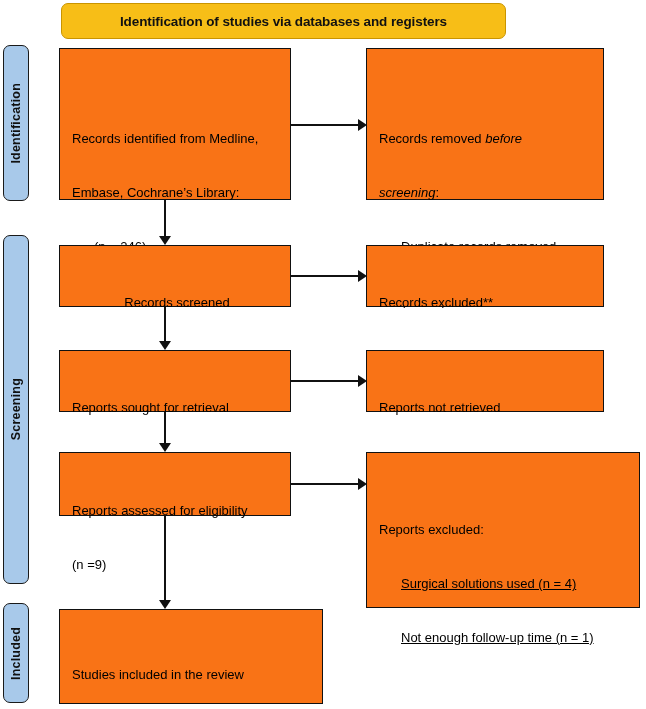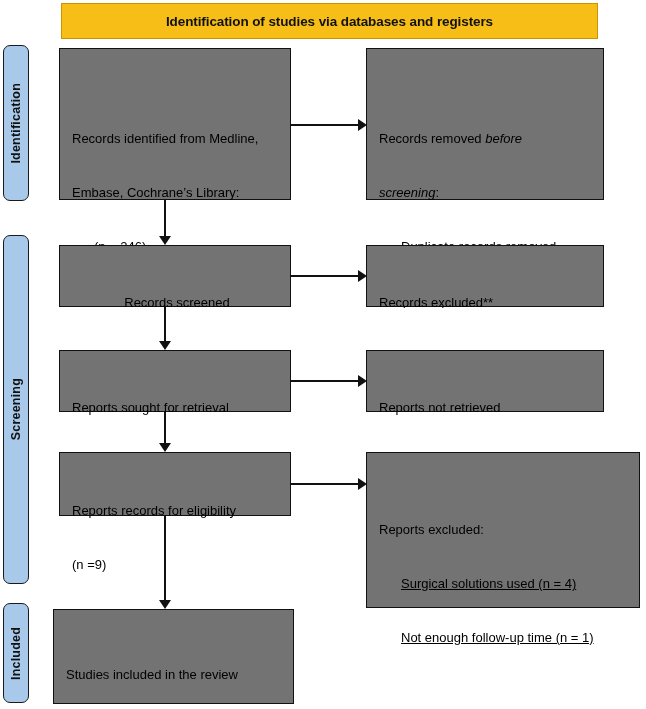--- a/index.html
+++ b/index.html
@@ -20,25 +20,25 @@
     left: 0; top: 0;
     width: 646px;
     height: 709px;
   }
 
   
   .banner {
     position: absolute;
     left: 61px;
     top: 3px;
-    width: 537px;
+    width: 445px;
     height: 36px;
     background: #F7BE17;
     border: 1.5px solid #C99400;
-    border-radius: 0;
+    border-radius: 7px;
     box-sizing: border-box;
     display: flex;
     align-items: center;
     justify-content: center;
   }
   .banner-text {
     font-size: 13.5px;
     font-weight: bold;
     letter-spacing: -0.1px;
     color: #111111;
@@ -68,21 +68,21 @@
     color: #111111;
     white-space: nowrap;
   }
   #stage-identification { top: 45px;  height: 156px; }
   #stage-screening      { top: 235px; height: 349px; }
   #stage-included       { top: 603px; height: 100px; }
 
   
   .box {
     position: absolute;
-    background: #737373;
+    background: #f97316;
     border: 1.8px solid #111111;
     box-sizing: border-box;
     padding: 0;
   }
   .box-inner {
     position: absolute;
     left: 12px;
     right: 8px;
     font-size: 13px;
     line-height: 18px;
@@ -111,21 +111,21 @@
   #box-not-retrieved   { left: 366px; top: 350px; width: 238px; height: 62px; }
   #box-not-retrieved .box-inner { top: 12px; }
 
   
   #box-assessed        { left: 59px;  top: 452px; width: 232px; height: 64px; }
   #box-assessed .box-inner    { top: 13px; }
   #box-excluded-2      { left: 366px; top: 452px; width: 274px; height: 156px; }
   #box-excluded-2 .box-inner  { top: 32px; }
 
   
-  #box-included        { left: 53px;  top: 609px; width: 241px; height: 95px; }
+  #box-included        { left: 59px;  top: 609px; width: 264px; height: 95px; }
   #box-included .box-inner    { top: 20px; }
 
   
   .arrow-v, .arrow-h {
     position: absolute;
   }
   .arrow-v .shaft {
     position: absolute;
     left: 50%;
     top: 0;
@@ -233,21 +233,21 @@
 
   <div class="box" id="box-not-retrieved">
     <div class="box-inner">
       <span class="ln">Reports not retrieved</span>
       <span class="ln">(n =1)</span>
     </div>
   </div>
 
   <div class="box" id="box-assessed">
     <div class="box-inner">
-      <span class="ln">Reports records for eligibility</span>
+      <span class="ln">Reports assessed for eligibility</span>
       <span class="ln">(n =9)</span>
     </div>
   </div>
 
   <div class="box" id="box-excluded-2">
     <div class="box-inner">
       <span class="ln">Reports excluded:</span>
       <span class="ln indent">Surgical solutions used (n = 4)</span>
       <span class="ln indent">Not enough follow-up time (n = 1)</span>
     </div>

